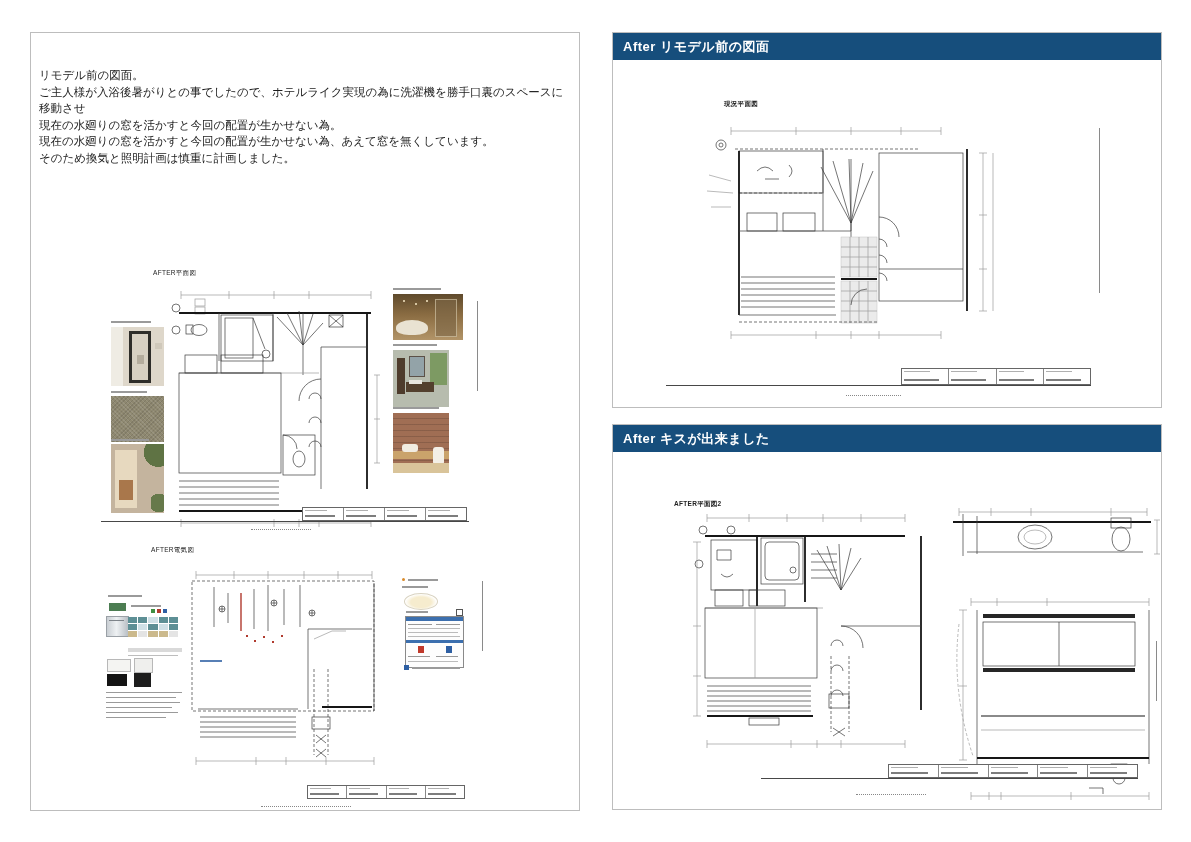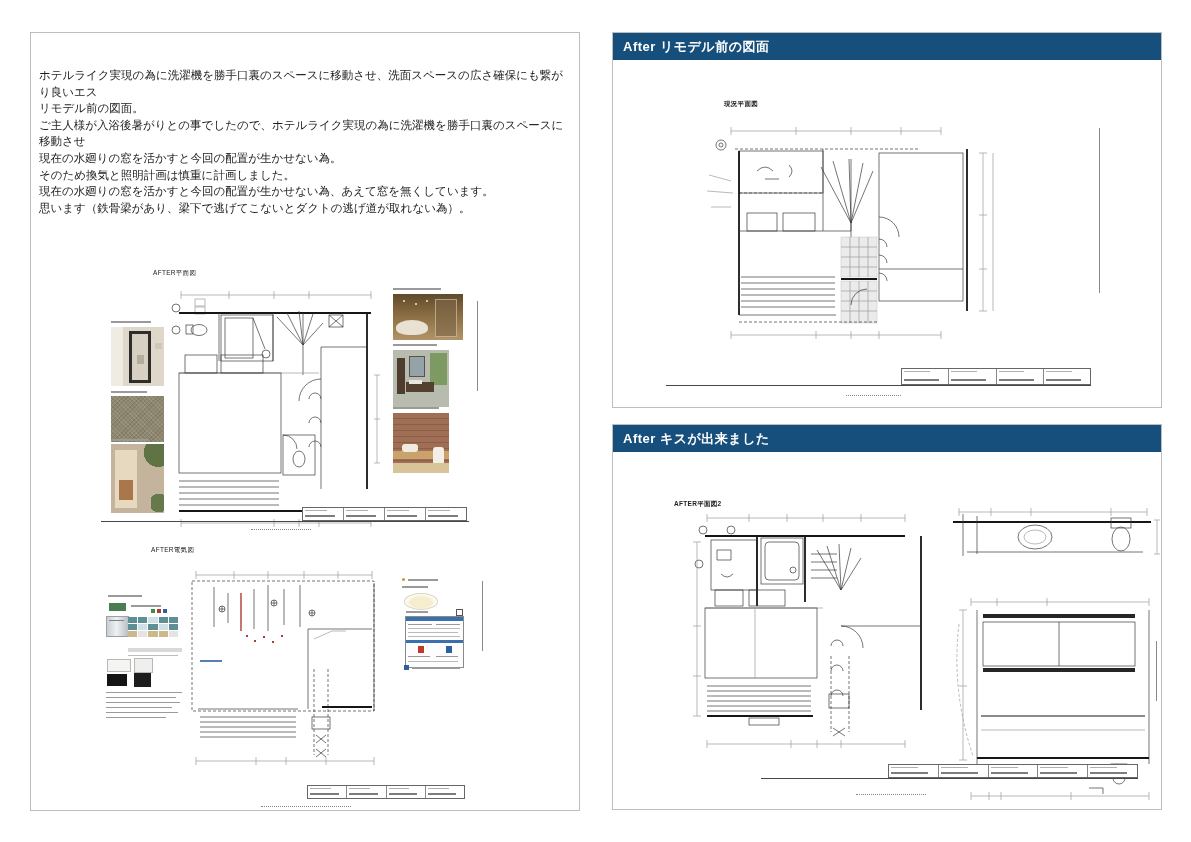--- a/index.html
+++ b/index.html
@@ -36,27 +36,25 @@
   .spec-card i{position:absolute;display:block;}
 </style>
 </head>
 <body>
 
 <div class="page">
 
   <section class="panel" style="left:30px;top:32px;width:550px;height:779px;">
 
     <div class="para">
-      <div>ホテルライク実現の為に洗濯機を勝手口裏のスペースに移動させ、洗面スペースの広さ確保にも繋がり良いエス</div>
       <div>リモデル前の図面。</div>
       <div>ご主人様が入浴後暑がりとの事でしたので、ホテルライク実現の為に洗濯機を勝手口裏のスペースに移動させ</div>
       <div>現在の水廻りの窓を活かすと今回の配置が生かせない為。</div>
+      <div>現在の水廻りの窓を活かすと今回の配置が生かせない為、あえて窓を無くしています。</div>
       <div>そのため換気と照明計画は慎重に計画しました。</div>
-      <div>現在の水廻りの窓を活かすと今回の配置が生かせない為、あえて窓を無くしています。</div>
-      <div>思います（鉄骨梁があり、梁下で逃げてこないとダクトの逃げ道が取れない為）。</div>
     </div>
 
     <div class="lbl" style="left:122px;top:236px;">AFTER平面図</div>
 
     <div class="bar" style="left:80px;top:288px;width:40px;height:1.5px;"></div>
     <div class="ph" style="left:80px;top:294px;width:53px;height:59px;background:#ded7ca;">
       <i style="left:0;top:0;width:12px;height:100%;background:#efece4"></i>
       <i style="left:18px;top:4px;width:22px;height:52px;background:#2e2d29"></i>
       <i style="left:21px;top:7px;width:16px;height:46px;background:#d7d0c2"></i>
       <i style="left:26px;top:28px;width:7px;height:9px;background:#b4ac9d"></i>

